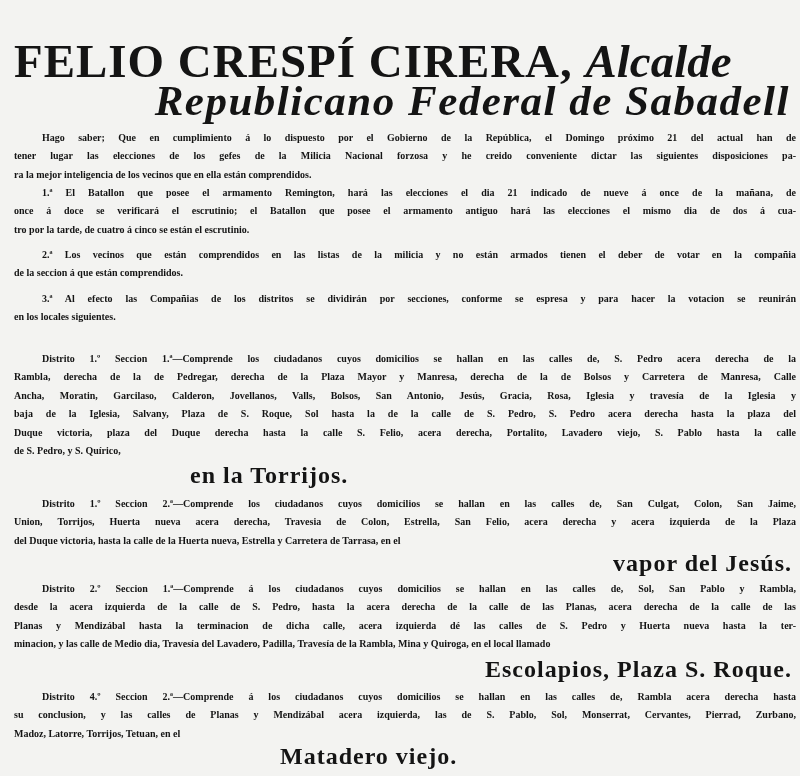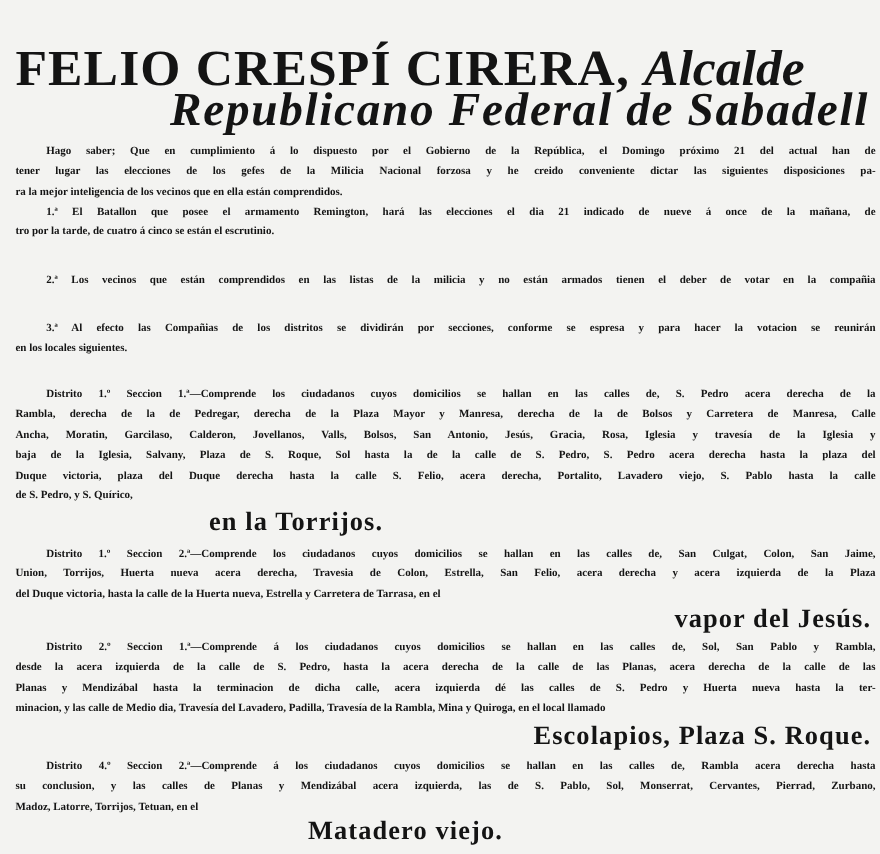--- a/index.html
+++ b/index.html
@@ -52,25 +52,27 @@
   <div class="title2">Republicano Federal de Sabadell</div>
 
   <div class="body-text" style="top:129px;">
     <span class="line indent">Hago saber; Que en cumplimiento á lo dispuesto por el Gobierno de la República, el Domingo próximo 21 del actual han de</span>
     <span class="line">tener lugar las elecciones de los gefes de la Milicia Nacional forzosa y he creido conveniente dictar las siguientes disposiciones pa-</span>
     <span class="line last">ra la mejor inteligencia de los vecinos que en ella están comprendidos.</span>
   </div>
 
   <div class="body-text" style="top:184px;">
     <span class="line indent">1.ª  El Batallon que posee el armamento Remington, hará las elecciones el dia 21 indicado de nueve á once de la mañana, de</span>
+    <span class="line">once á doce se verificará el escrutinio; el Batallon que posee el armamento antiguo hará las elecciones el mismo dia de dos á cua-</span>
     <span class="line last">tro por la tarde, de cuatro á cinco se están el escrutinio.</span>
   </div>
 
   <div class="body-text" style="top:246px;">
     <span class="line indent">2.ª  Los vecinos que están comprendidos en las listas de la milicia y no están armados tienen el deber de votar en la compañia</span>
+    <span class="line last">de la seccion á que están comprendidos.</span>
   </div>
 
   <div class="body-text" style="top:290px;">
     <span class="line indent">3.ª  Al efecto las Compañias de los distritos se dividirán por secciones, conforme se espresa y para hacer la votacion se reunirán</span>
     <span class="line last">en los locales siguientes.</span>
   </div>
 
   <div class="body-text" style="top:350px;">
     <span class="line indent">Distrito 1.º  Seccion 1.ª—Comprende los ciudadanos cuyos domicilios se hallan en las calles de, S. Pedro acera derecha de la</span>
     <span class="line">Rambla, derecha de la de Pedregar, derecha de la Plaza Mayor y Manresa, derecha de la de Bolsos y Carretera de Manresa, Calle</span>

